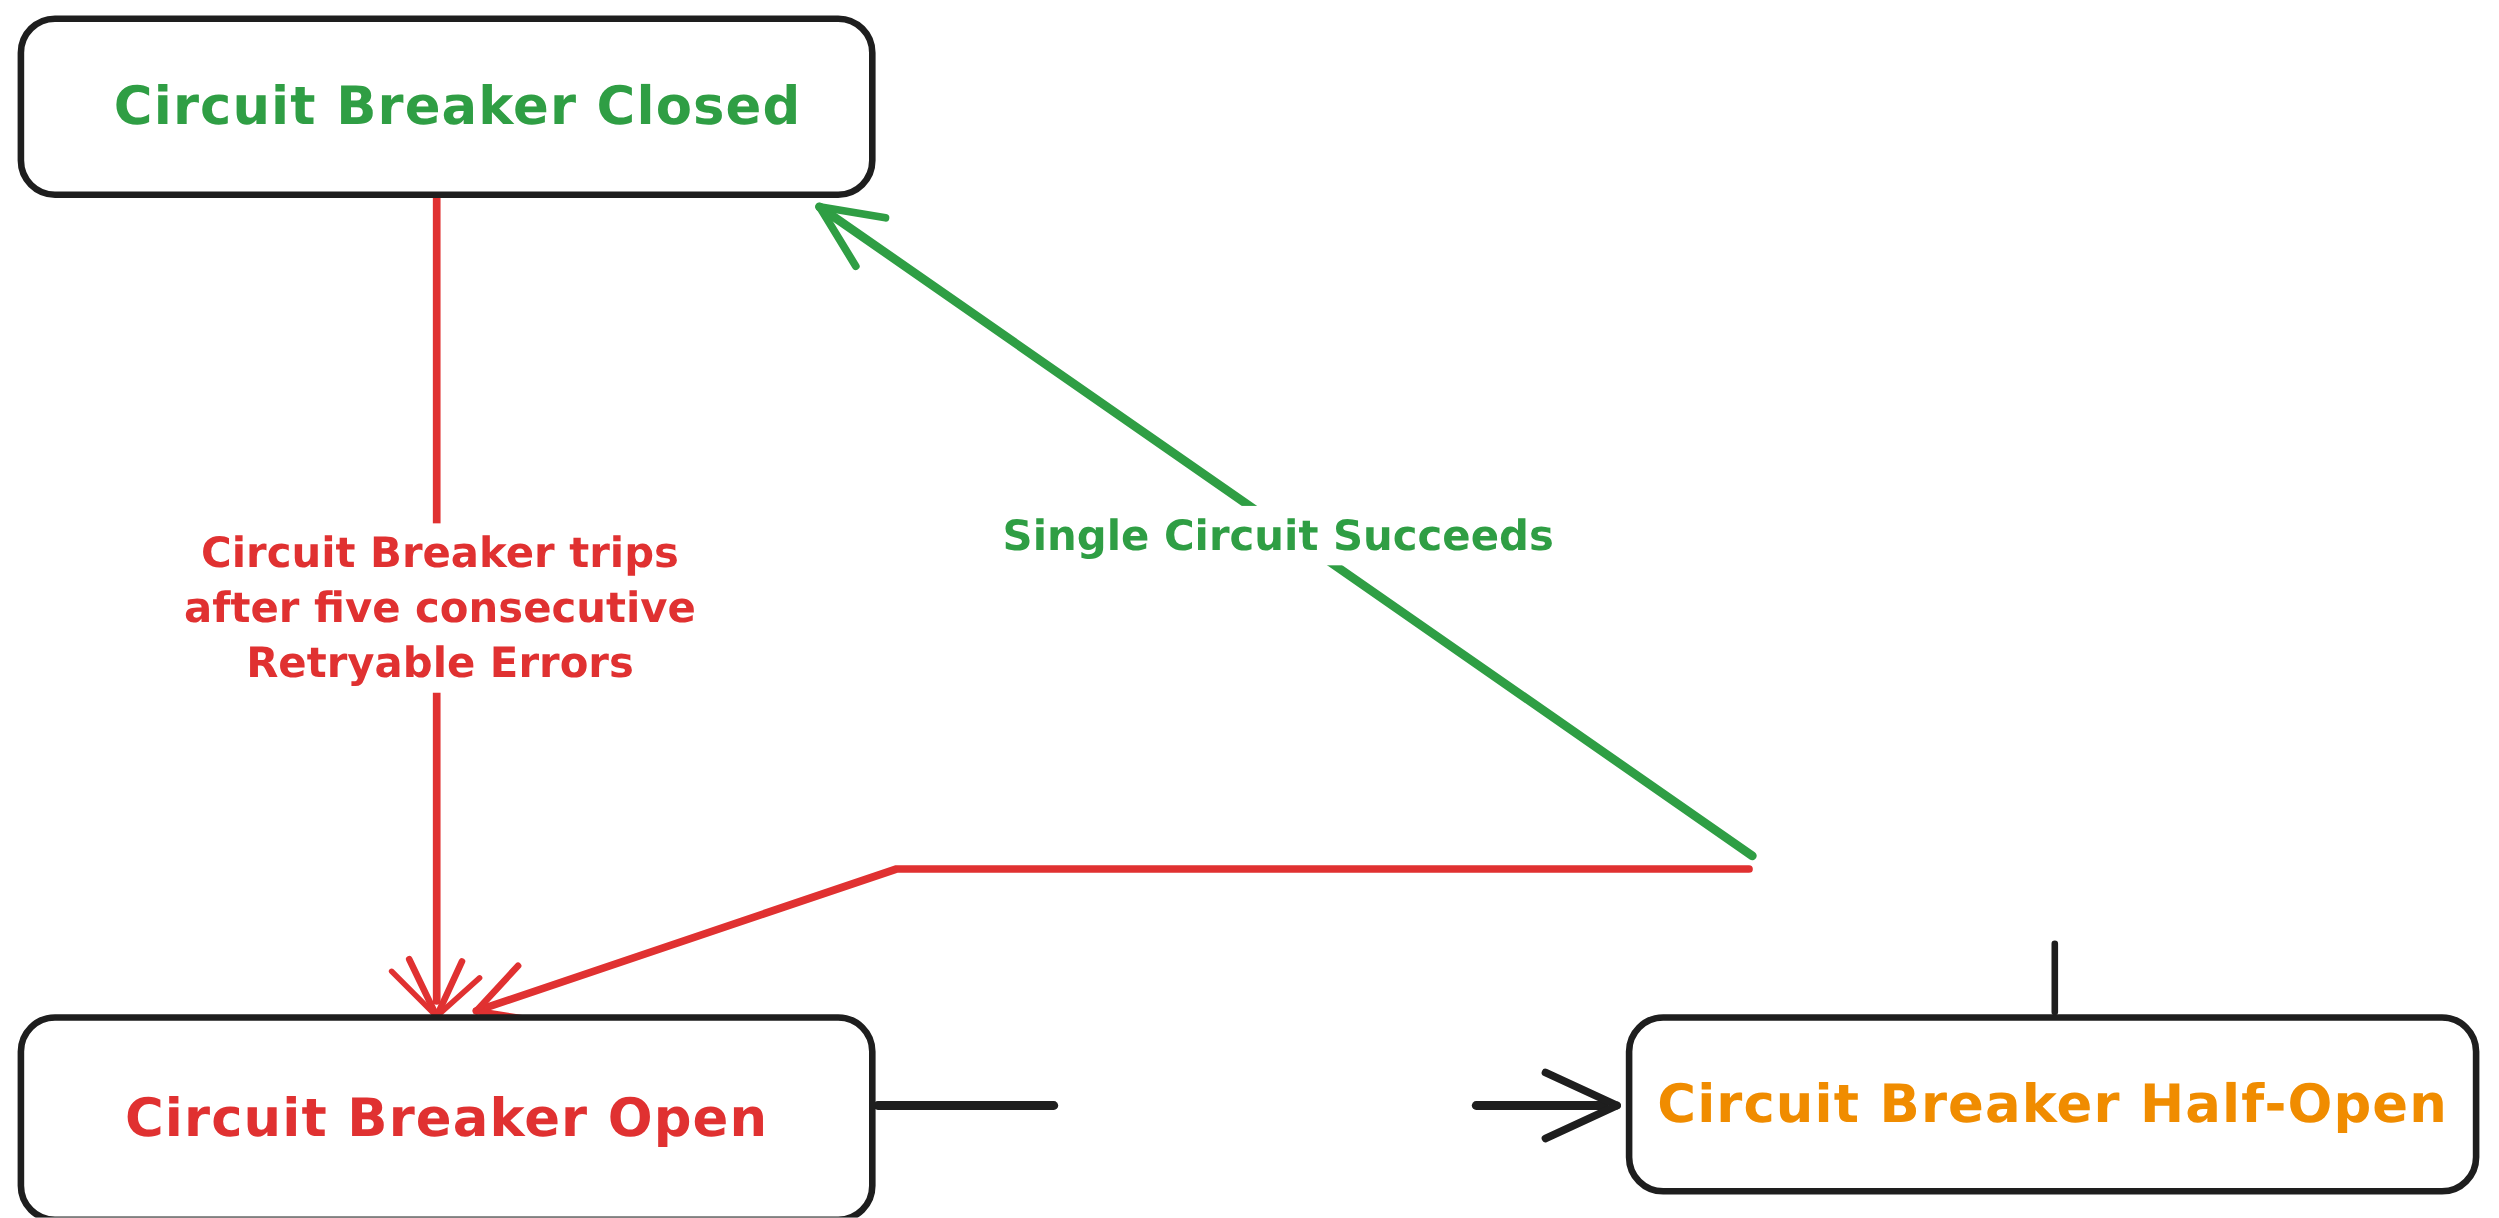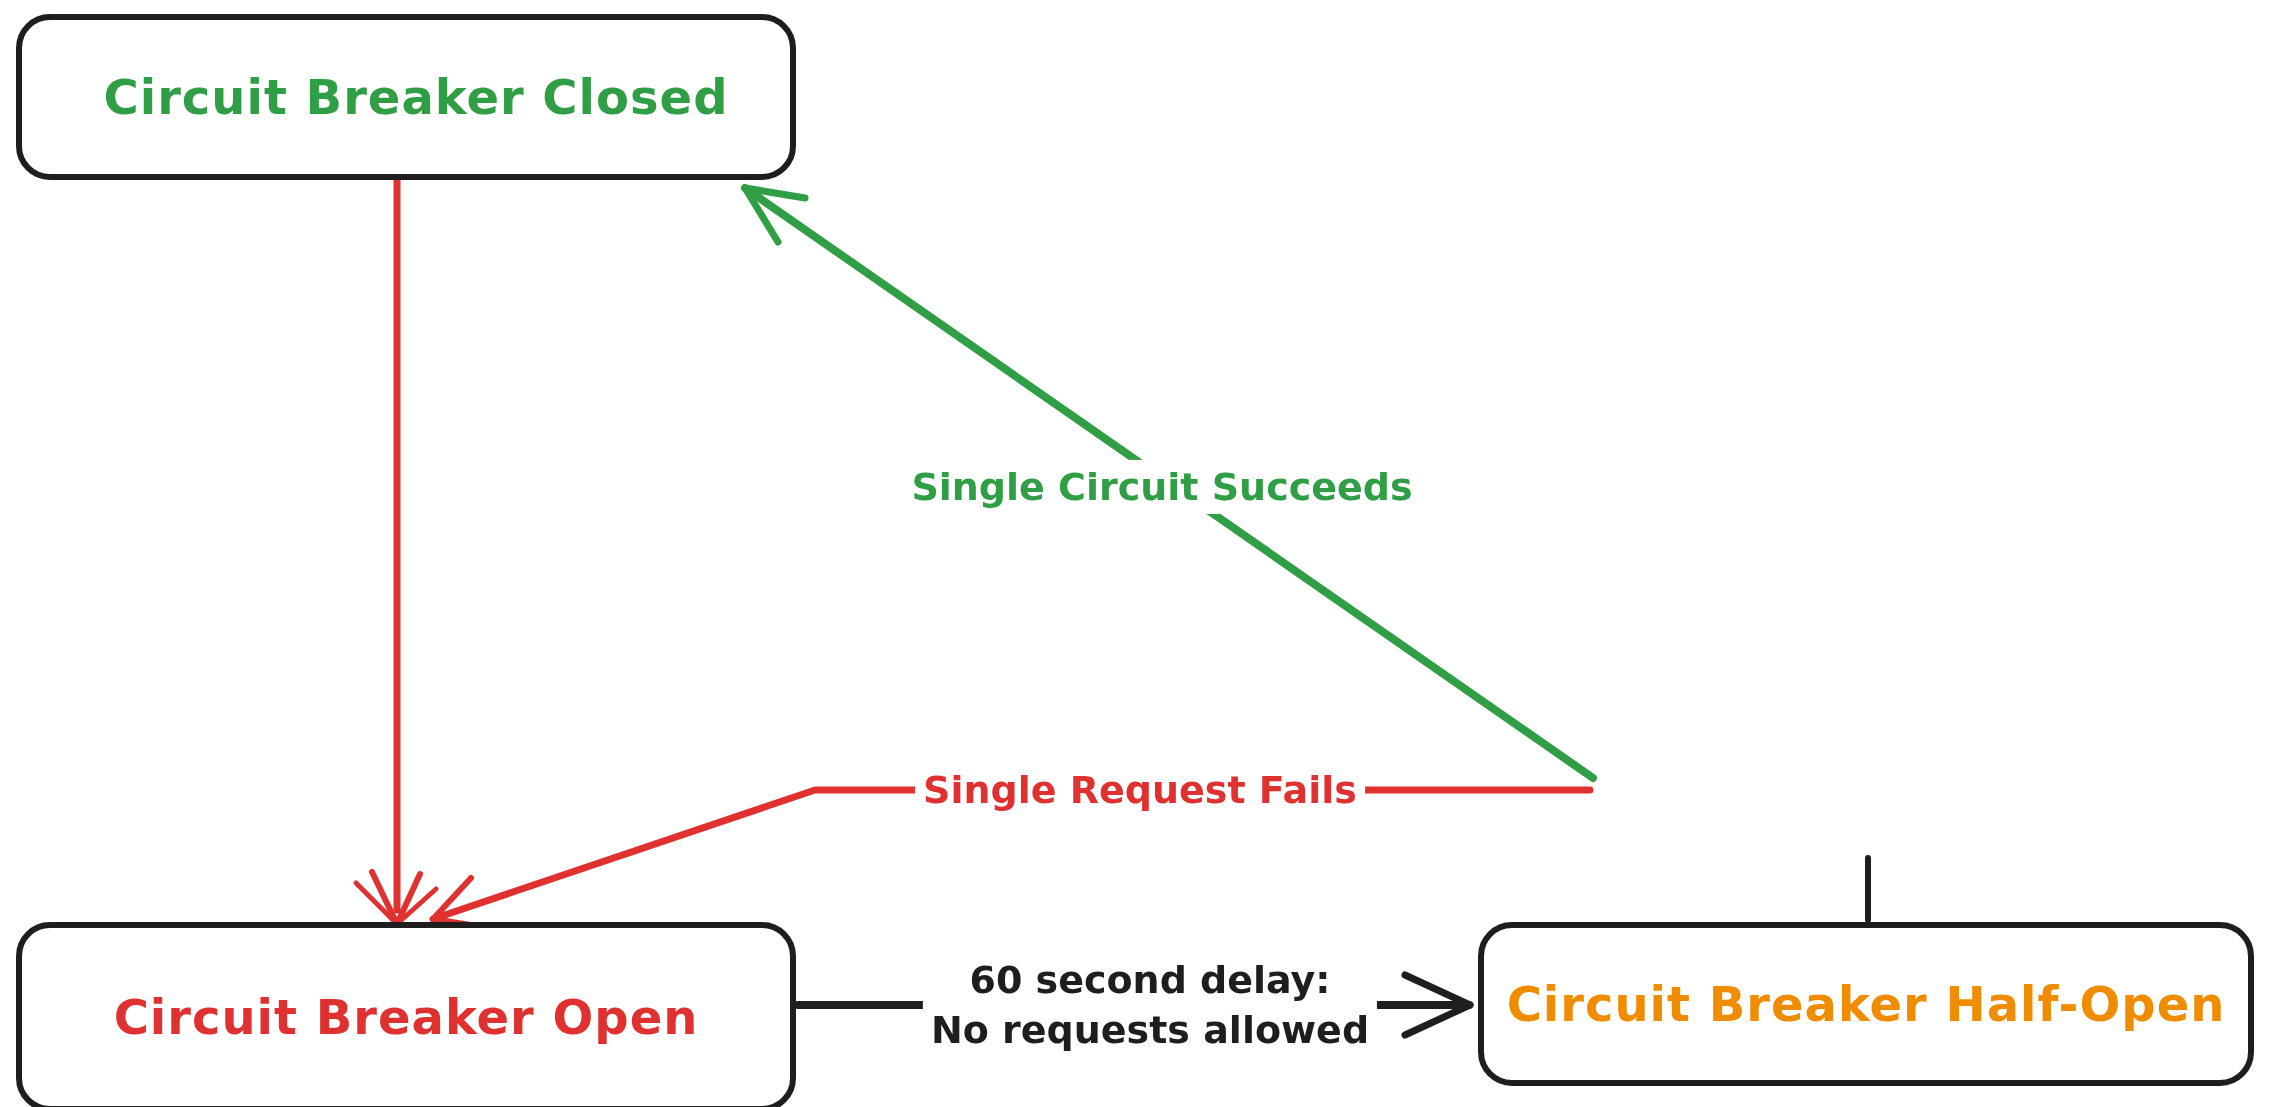--- a/index.html
+++ b/index.html
@@ -101,21 +101,21 @@
 
   <div class="node node-open">
     <span class="node-label">Circuit Breaker Open</span>
   </div>
 
   <div class="node node-half-open">
     <span class="node-label">Circuit Breaker Half-Open</span>
   </div>
 
 
+  <div class="edge-label lbl-red lbl-trip">Circuit Breaker trips
+after five consecutive
+Retryable Errors</div>
 
   <div class="edge-label lbl-green lbl-succeeds">Single Circuit Succeeds</div>
 
-  <div class="edge-label lbl-red lbl-fails">Single Request Fails</div>
 
-  <div class="edge-label lbl-black lbl-delay">60 second delay:
-No requests allowed</div>
 
 </div>
 
 </body></html>

